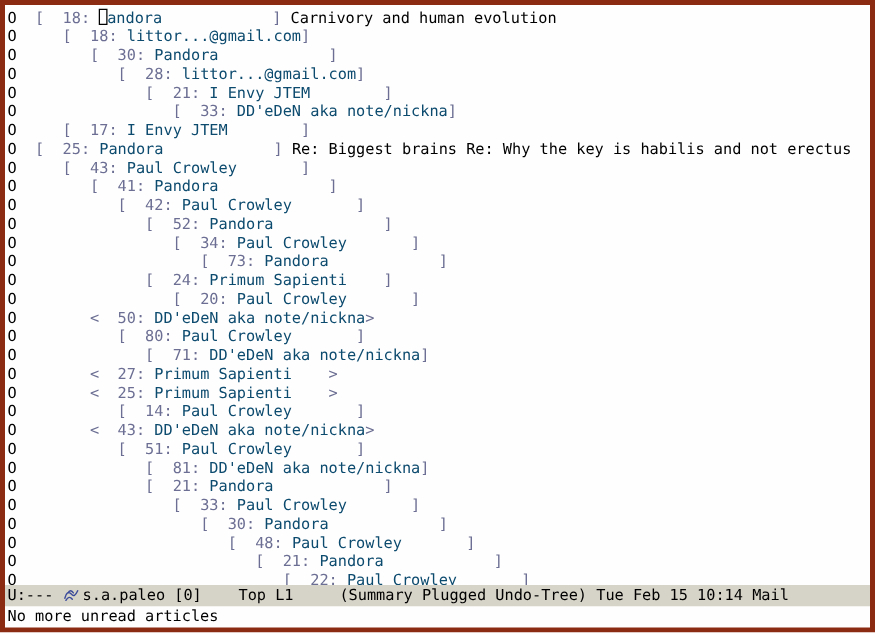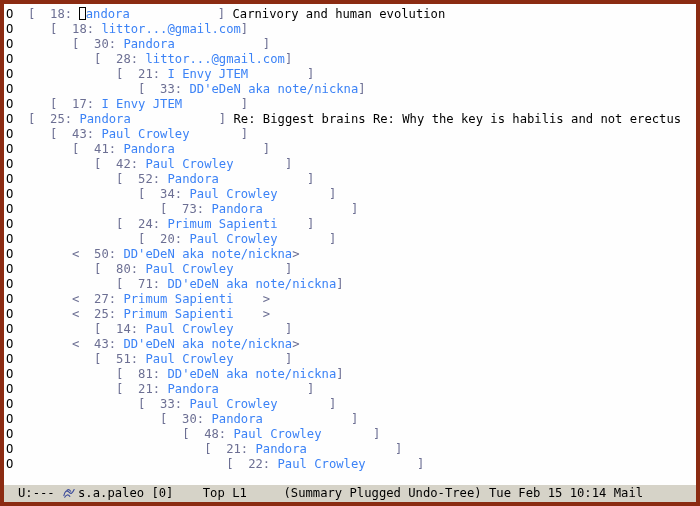--- a/index.html
+++ b/index.html
@@ -21,37 +21,37 @@
     flex-direction: column;
   }
   .buffer {
     flex: 1 1 auto;
     padding: 3px 2px 0 2px;
     white-space: pre;
     overflow: hidden;
   }
   .line { height: 15px; }
   .km { color: #6c6f93; } 
-  .author { color: #3b82f6; }
+  .author { color: #0c4a6e; }
   .subject { color: #000; margin-top: 44px; }
   .cursor-box {
     display: inline-block;
     width: 7.3px;
     height: 13px;
     border: 1px solid #000;
     vertical-align: -2px;
     margin: 0 -0.5px;
   }
   .modeline {
     background: #d6d3c8;
     color: #000;
     height: 17px;
     line-height: 17px;
     font-size: 12.2px;
-    padding: 0 14px;
+    padding: 0 2px;
     white-space: pre;
     overflow: hidden;
   }
   .modeline .lighter { color: #5a5a5a; }
   .minibuf {
     height: 17px;
     line-height: 17px;
     padding: 0 2px;
     white-space: pre;
     font-size: 12.2px;
@@ -67,14 +67,15 @@
 <body>
 
 <div class="frame">
 
   <div class="buffer" id="buffer"><div class="line"><span>O</span><span>  </span><span class="km">[  18: </span><span class="author"><span class="cursor-box"></span>andora            </span><span class="km">]</span> <span class="subject">Carnivory and human evolution</span></div><div class="line"><span>O</span><span>  </span>   <span class="km">[  18: </span><span class="author">littor...@gmail.com</span><span class="km">]</span></div><div class="line"><span>O</span><span>  </span>      <span class="km">[  30: </span><span class="author">Pandora            </span><span class="km">]</span></div><div class="line"><span>O</span><span>  </span>         <span class="km">[  28: </span><span class="author">littor...@gmail.com</span><span class="km">]</span></div><div class="line"><span>O</span><span>  </span>            <span class="km">[  21: </span><span class="author">I Envy JTEM        </span><span class="km">]</span></div><div class="line"><span>O</span><span>  </span>               <span class="km">[  33: </span><span class="author">DD'eDeN aka note/nickna</span><span class="km">]</span></div><div class="line"><span>O</span><span>  </span>   <span class="km">[  17: </span><span class="author">I Envy JTEM        </span><span class="km">]</span></div><div class="line"><span>O</span><span>  </span><span class="km">[  25: </span><span class="author">Pandora            </span><span class="km">]</span> <span class="subject">Re: Biggest brains Re: Why the key is habilis and not erectus</span></div><div class="line"><span>O</span><span>  </span>   <span class="km">[  43: </span><span class="author">Paul Crowley       </span><span class="km">]</span></div><div class="line"><span>O</span><span>  </span>      <span class="km">[  41: </span><span class="author">Pandora            </span><span class="km">]</span></div><div class="line"><span>O</span><span>  </span>         <span class="km">[  42: </span><span class="author">Paul Crowley       </span><span class="km">]</span></div><div class="line"><span>O</span><span>  </span>            <span class="km">[  52: </span><span class="author">Pandora            </span><span class="km">]</span></div><div class="line"><span>O</span><span>  </span>               <span class="km">[  34: </span><span class="author">Paul Crowley       </span><span class="km">]</span></div><div class="line"><span>O</span><span>  </span>                  <span class="km">[  73: </span><span class="author">Pandora            </span><span class="km">]</span></div><div class="line"><span>O</span><span>  </span>            <span class="km">[  24: </span><span class="author">Primum Sapienti    </span><span class="km">]</span></div><div class="line"><span>O</span><span>  </span>               <span class="km">[  20: </span><span class="author">Paul Crowley       </span><span class="km">]</span></div><div class="line"><span>O</span><span>  </span>      <span class="km">&lt;  50: </span><span class="author">DD'eDeN aka note/nickna</span><span class="km">&gt;</span></div><div class="line"><span>O</span><span>  </span>         <span class="km">[  80: </span><span class="author">Paul Crowley       </span><span class="km">]</span></div><div class="line"><span>O</span><span>  </span>            <span class="km">[  71: </span><span class="author">DD'eDeN aka note/nickna</span><span class="km">]</span></div><div class="line"><span>O</span><span>  </span>      <span class="km">&lt;  27: </span><span class="author">Primum Sapienti    </span><span class="km">&gt;</span></div><div class="line"><span>O</span><span>  </span>      <span class="km">&lt;  25: </span><span class="author">Primum Sapienti    </span><span class="km">&gt;</span></div><div class="line"><span>O</span><span>  </span>         <span class="km">[  14: </span><span class="author">Paul Crowley       </span><span class="km">]</span></div><div class="line"><span>O</span><span>  </span>      <span class="km">&lt;  43: </span><span class="author">DD'eDeN aka note/nickna</span><span class="km">&gt;</span></div><div class="line"><span>O</span><span>  </span>         <span class="km">[  51: </span><span class="author">Paul Crowley       </span><span class="km">]</span></div><div class="line"><span>O</span><span>  </span>            <span class="km">[  81: </span><span class="author">DD'eDeN aka note/nickna</span><span class="km">]</span></div><div class="line"><span>O</span><span>  </span>            <span class="km">[  21: </span><span class="author">Pandora            </span><span class="km">]</span></div><div class="line"><span>O</span><span>  </span>               <span class="km">[  33: </span><span class="author">Paul Crowley       </span><span class="km">]</span></div><div class="line"><span>O</span><span>  </span>                  <span class="km">[  30: </span><span class="author">Pandora            </span><span class="km">]</span></div><div class="line"><span>O</span><span>  </span>                     <span class="km">[  48: </span><span class="author">Paul Crowley       </span><span class="km">]</span></div><div class="line"><span>O</span><span>  </span>                        <span class="km">[  21: </span><span class="author">Pandora            </span><span class="km">]</span></div><div class="line"><span>O</span><span>  </span>                           <span class="km">[  22: </span><span class="author">Paul Crowley       </span><span class="km">]</span></div></div>
 
   <div class="modeline"><span>U:--- </span><span class="gnus-icon"><svg viewBox="0 0 16 14" width="14" height="12">
           <path d="M2 10 Q4 2 8 6 Q11 10 14 3 M3 12 Q6 7 9 11 M5 5 Q7 1 10 5" stroke="#3a4a9a" stroke-width="1.3" fill="none" stroke-linecap="round"></path>
         </svg></span><span>s.a.paleo [0]</span><span>    </span><span>Top L1</span><span>     </span><span>(Summary Plugged Undo-Tree)</span><span> </span><span>Tue Feb 15 10:14</span><span> </span><span>Mail</span><span class="lighter">    </span></div>
 
+  <div class="minibuf"><span>No more unread articles</span></div>
 
 </div>
 
 </body></html>

